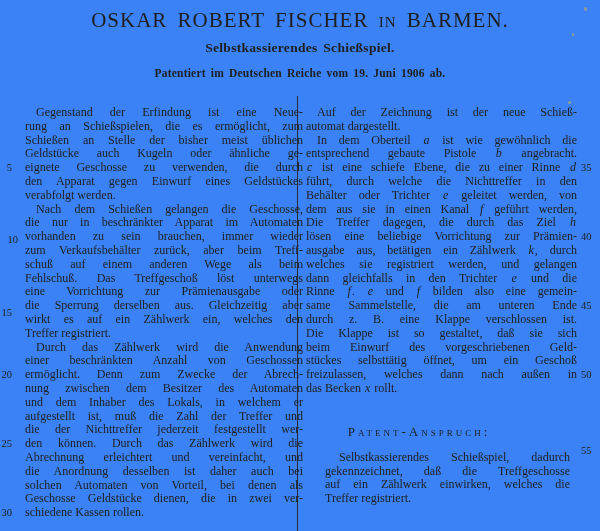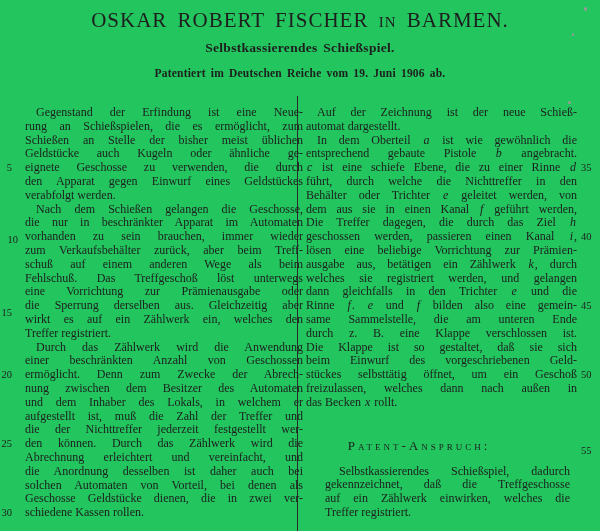--- a/index.html
+++ b/index.html
@@ -40,21 +40,21 @@
 
   
   .speck{position:absolute;background:#9a9a96;border-radius:50%;}
   .speck.s1{left:584px;top:7px;width:3px;height:4px;}
   .speck.s2{left:572px;top:33px;width:2px;height:3px;}
   .speck.s3{left:568px;top:101px;width:3px;height:3px;}
 </style>
 </head>
 <body>
 
-<div class="sheet" style="background: #22c55e; color: rgb(30, 30, 30);">
+<div class="sheet" style="background: #3b82f6; color: rgb(30, 30, 30);">
 
   <div class="hdr">
     <div class="title"><span>OSKAR ROBERT FISCHER</span> <span class="inword">in</span> <span>BARMEN.</span></div>
     <div class="subtitle">Selbstkassierendes Schießspiel.</div>
     <div class="patentline">Patentiert im Deutschen Reiche vom 19. Juni 1906 ab.</div>
   </div>
 
   <div class="divider" style="background: rgb(44, 44, 44);"></div>
 
   <div class="col col-left" id="left-lines">
@@ -94,21 +94,20 @@
     <div id="right-lines">
         <div class="ln ind">Auf der Zeichnung ist der neue Schieß-</div>
         <div class="ln end">automat dargestellt.</div>
         <div class="ln ind">In dem Oberteil <i>a</i> ist wie gewöhnlich die</div>
         <div class="ln">entsprechend gebaute Pistole <i>b</i> angebracht.</div>
         <div class="ln"><i>c</i> ist eine schiefe Ebene, die zu einer Rinne <i>d</i></div>
         <div class="ln">führt, durch welche die Nichttreffer in den</div>
         <div class="ln">Behälter oder Trichter <i>e</i> geleitet werden, von</div>
         <div class="ln">dem aus sie in einen Kanal <i>f</i> geführt werden,</div>
         <div class="ln">Die Treffer dagegen, die durch das Ziel <i>h</i></div>
-        <div class="ln">geschossen werden, passieren einen Kanal <i>i</i>,</div>
         <div class="ln">lösen eine beliebige Vorrichtung zur Prämien-</div>
         <div class="ln">ausgabe aus, betätigen ein Zählwerk <i>k</i>, durch</div>
         <div class="ln">welches sie registriert werden, und gelangen</div>
         <div class="ln">dann gleichfalls in den Trichter <i>e</i> und die</div>
         <div class="ln">Rinne <i>f</i>. <i>e</i> und <i>f</i> bilden also eine gemein-</div>
         <div class="ln">same Sammelstelle, die am unteren Ende</div>
         <div class="ln">durch z. B. eine Klappe verschlossen ist.</div>
         <div class="ln">Die Klappe ist so gestaltet, daß sie sich</div>
         <div class="ln">beim Einwurf des vorgeschriebenen Geld-</div>
         <div class="ln">stückes selbsttätig öffnet, um ein Geschoß</div>

